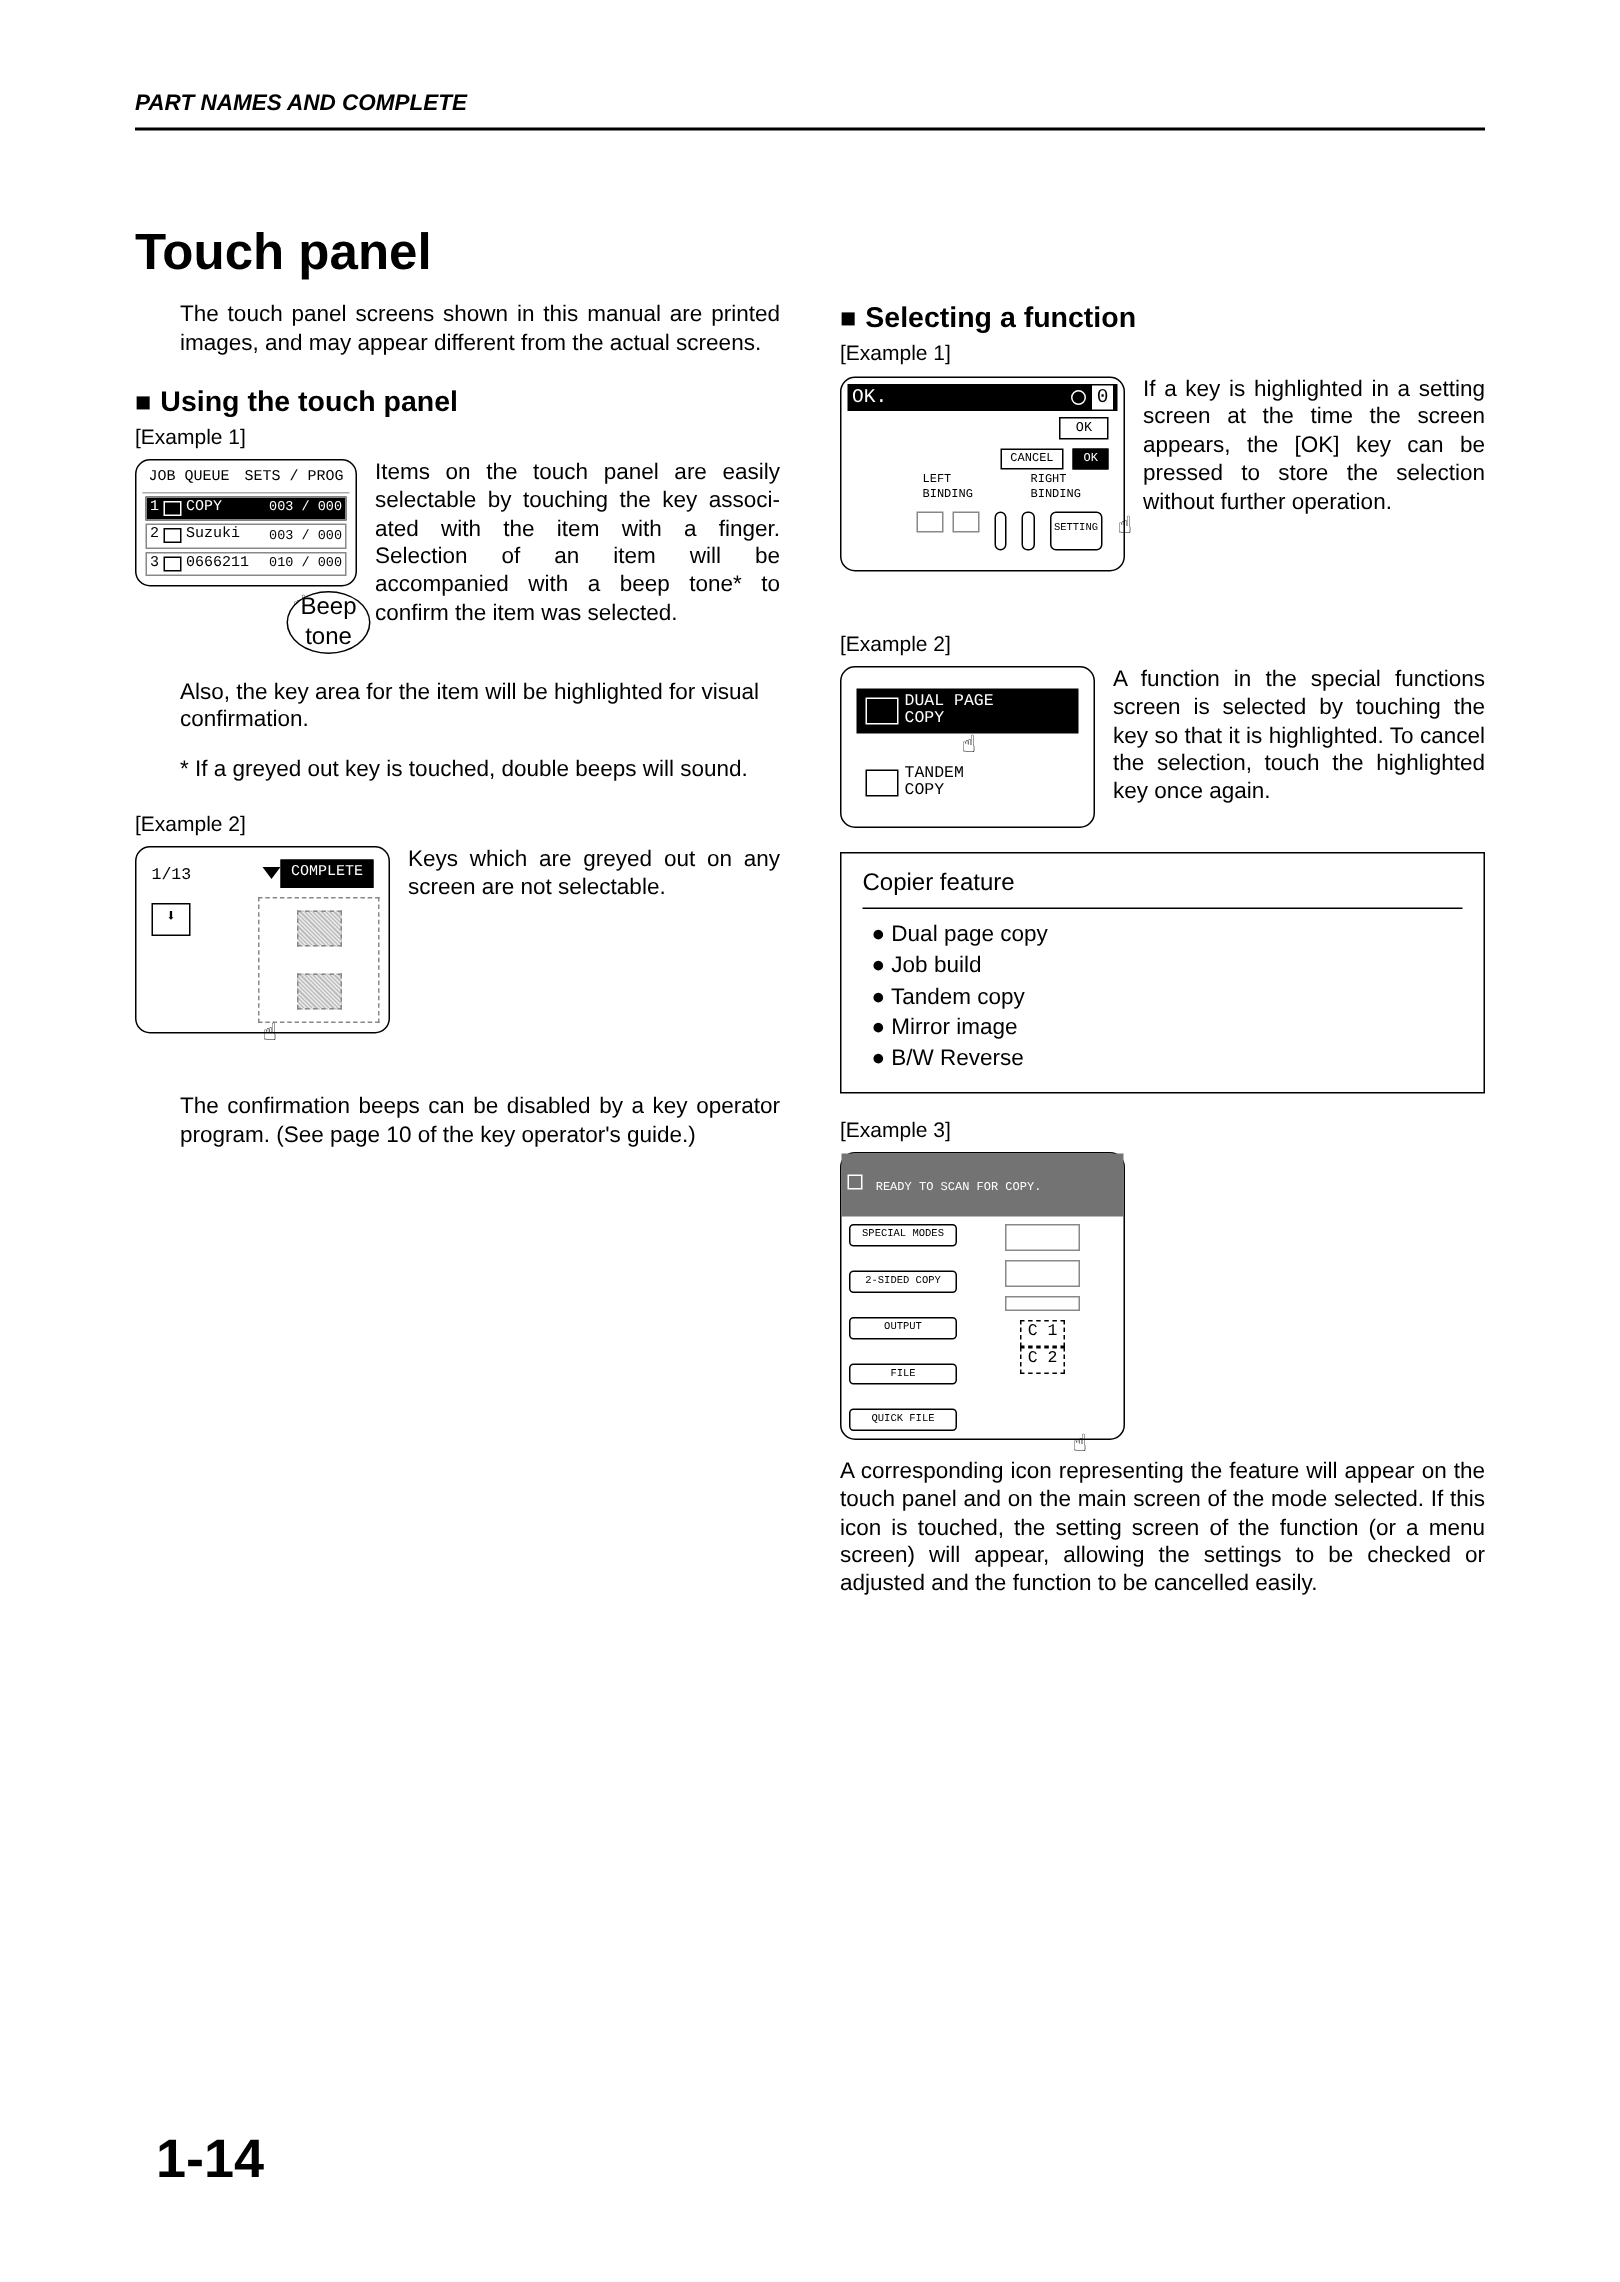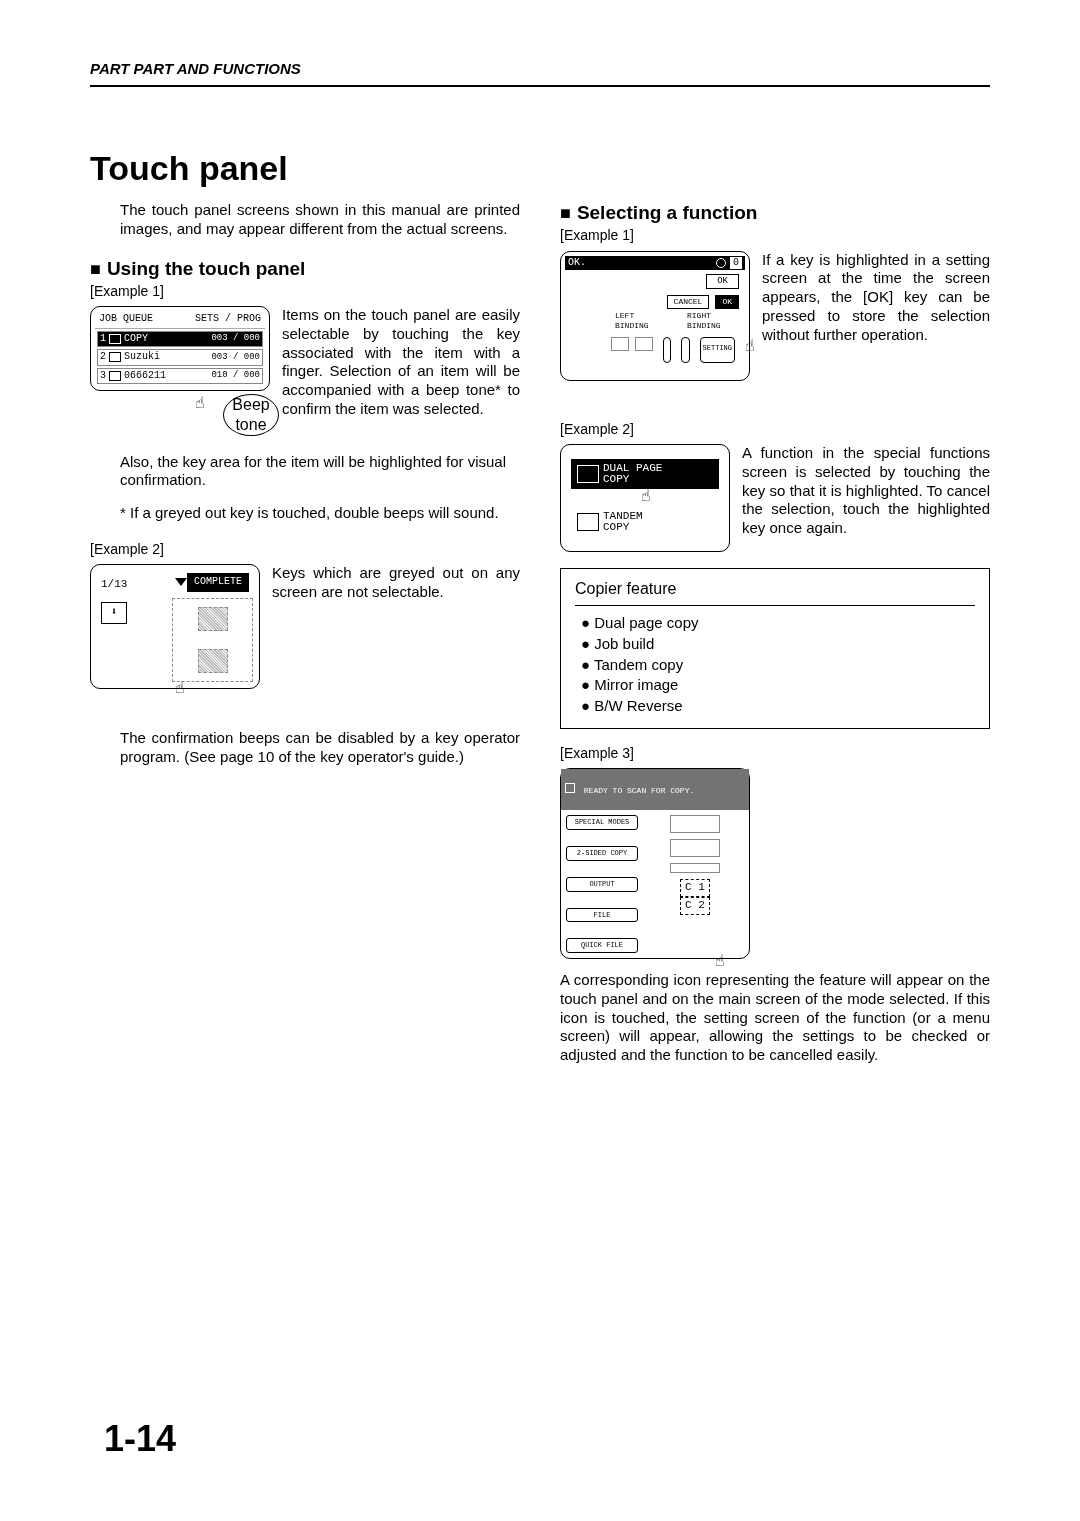--- a/index.html
+++ b/index.html
@@ -48,21 +48,21 @@
     font-size: 11px;
     padding: 4px;
     background: #fff;
   }
   .row-flex { display: flex; align-items: flex-start; gap: 12px; margin-bottom: 12px; }
   .justify { text-align: justify; }
   .body-text { margin-bottom: 14px; }
   .indent { margin-left: 30px; }
 
   
-  .job-panel { width: 180px; }
+  .job-panel { width: 148px; }
   .job-header { display:flex; justify-content: space-between; border-bottom:1px solid #aaa; padding:2px 4px; font-size:10px;}
   .job-row { display:flex; align-items:center; border:1px solid #888; margin:2px; padding:1px 2px; font-size:10px;}
   .job-row.hl { background:#000; color:#fff; }
   .job-row span:last-child { margin-left:auto; font-size:9px; }
   .job-icon { display:inline-block; width:12px; height:10px; border:1px solid currentColor; margin:0 3px; }
   .beep-bubble {
     position:absolute; border:1px solid #000; border-radius:50%;
     width:56px; height:42px; font-size:16px; font-family:Arial,sans-serif;
     display:flex; align-items:center; justify-content:center; text-align:center;
     background:#fff;
@@ -71,21 +71,21 @@
   
   .ex2-panel { width:170px; position:relative; }
   .ex2-top { display:flex; justify-content:space-between; align-items:flex-end; padding:4px 6px; }
   .complete-btn { background:#000; color:#fff; padding:2px 6px; font-size:10px; border:1px solid #000;}
   .tri-down { width:0;height:0;border-left:6px solid transparent;border-right:6px solid transparent;border-top:8px solid #000; margin:0 auto 2px;}
   .grey-box { background: repeating-linear-gradient(45deg,#bbb,#bbb 1px,#eee 1px,#eee 2px); border:1px dashed #888; width:30px; height:24px; margin:6px auto;}
   .arrow-box { border:1px solid #000; width:26px; height:22px; display:flex; align-items:center; justify-content:center; margin:6px;}
 
   
   .sel-panel1 { width:190px; height:130px; background:#fff; }
-  .sel-header { background:#000; color:#fff; font-size:10px; padding:1px 3px; display:flex; justify-content:space-between; align-items:flex-start;}
+  .sel-header { background:#000; color:#fff; font-size:13px; padding:1px 3px; display:flex; justify-content:space-between; align-items:flex-start;}
   .ok-btn { border:1px solid #000; font-size:9px; padding:1px 10px; float:right; margin:4px 6px;}
   .cancel-ok-row { display:flex; gap:6px; justify-content:flex-end; padding:2px 6px;}
   .small-btn { border:1px solid #000; font-size:8px; padding:1px 6px; background:#fff;}
   .small-btn.hl { background:#000; color:#fff; }
   .bind-row { display:flex; gap:24px; font-size:8px; padding:0 6px 6px 50px;}
   .bind-icons { display:flex; gap:10px; padding-left:46px;}
   .bind-box2 { border:1px solid #000; width:34px; height:26px; border-radius:4px; }
   .page-icons-row { display:flex; gap:6px; padding:4px 6px; }
   .page-icon { width:18px; height:14px; border:1px solid #888; }
 
@@ -115,21 +115,21 @@
   }
 
   .finger-icon::after {
     content:"☝"; font-size:16px; position:absolute;
   }
   .rel { position: relative; }
 </style>
 </head>
 <body>
 
-<div class="header-bar">PART PART AND FUNCTIONS</div>
+<div class="header-bar">PART NAMES AND COMPLETE</div>
 
 <h1>Touch panel</h1>
 
 <div class="columns">
 
   <div class="col">
     <p class="intro justify">The touch panel screens shown in this manual are printed images, and may appear different from the actual screens.</p>
 
     <h2><span class="sq">■</span><span>Using the touch panel</span></h2>
     <div class="example-label">[Example 1]</div>

